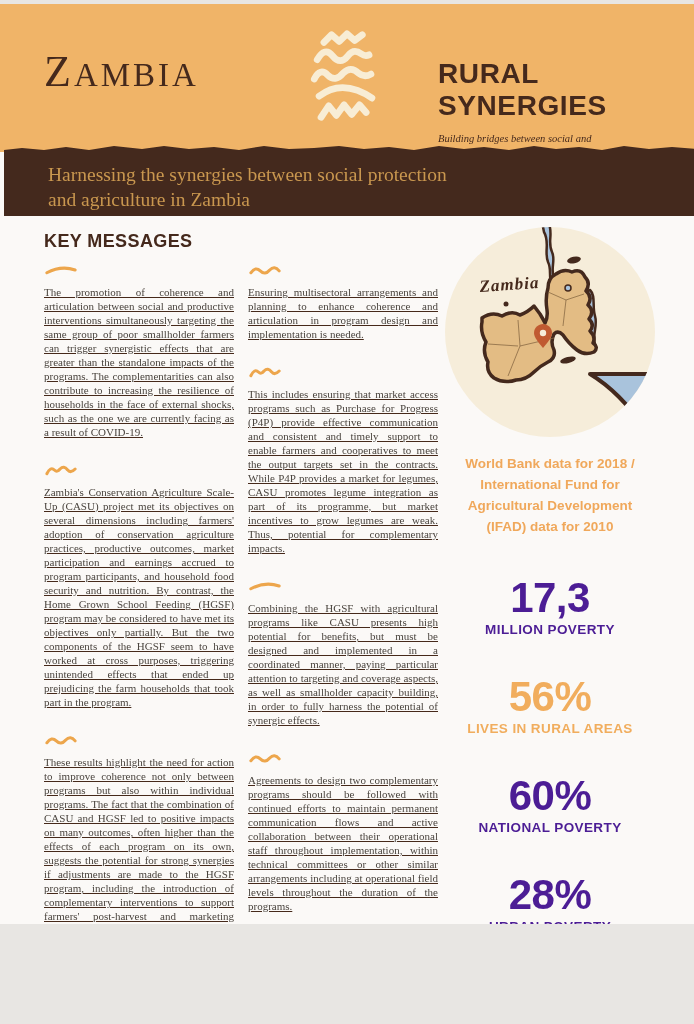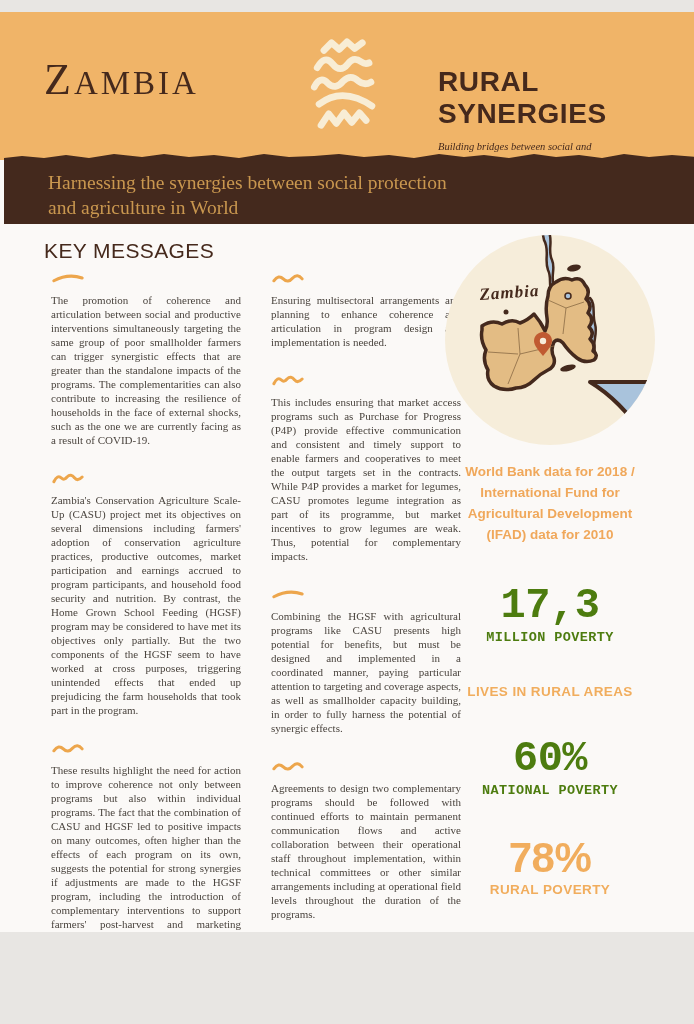--- a/index.html
+++ b/index.html
@@ -1,56 +1,56 @@
 <!DOCTYPE html>
 <html><head>
 <meta charset="utf-8">
 <style>
   html,body{margin:0;padding:0;background:#e8e6e3;}
   .page{
-    position:relative;width:694px;height:920px;margin:12px auto;
+    position:relative;width:694px;height:920px;margin:4px auto;
     background:#FBF9F7;overflow:hidden;
     font-family:"Liberation Sans",sans-serif;color:#46291A;
   }
   
   .header{position:absolute;top:0;left:0;width:694px;height:148px;background:#F0B468;}
   .wordmark{position:absolute;left:44px;top:46px;font-family:"Liberation Serif",serif;color:#45291C;letter-spacing:3px;line-height:1;}
   .wm-initial{font-size:44px;}
   .wm-rest{font-size:33px;}
   .logo{position:absolute;left:296px;top:24px;width:100px;height:96px;}
   .logo path{fill:none;stroke:#F8EDD5;stroke-width:7;stroke-linecap:round;stroke-linejoin:round;}
   .brand{position:absolute;left:438px;top:54px;}
   .brand-name{font-size:28px;font-weight:700;letter-spacing:0.6px;color:#45291C;}
   .brand-tagline{margin-top:9px;font-family:"Liberation Serif",serif;font-style:italic;font-size:10.5px;line-height:1.45;color:#45291C;}
   
   .banner{position:absolute;top:148px;left:4px;width:694px;height:64px;background:#44291D;}
   .torn{position:absolute;top:-8px;left:0;width:694px;height:9px;display:block;}
   .banner-title{padding:10px 0 0 44px;font-family:"Liberation Serif",serif;font-size:19.5px;line-height:25px;color:#C9974F;}
   
-  .km{position:absolute;top:227px;left:44px;margin:0;font-size:21px;font-weight:400;letter-spacing:0.4px;color:#45291C;}
-  .cols{position:absolute;top:258px;left:51px;display:flex;gap:30px;}
+  .km{position:absolute;top:227px;left:44px;margin:0;font-size:18px;font-weight:700;letter-spacing:0.4px;color:#45291C;}
+  .cols{position:absolute;top:258px;left:44px;display:flex;gap:14px;text-decoration:underline;}
   .col{width:190px;}
   .para svg{display:block;margin:0 0 9px 0;}
   .para svg path{fill:none;stroke:#EDA64C;stroke-width:3.2;stroke-linecap:round;stroke-linejoin:round;}
   .para p{
     margin:0 0 23px 0;font-family:"Liberation Serif",serif;
     font-size:11px;line-height:14px;color:#4A443E;text-align:justify;
   }
   
   .sidebar{position:absolute;top:222px;left:438px;width:224px;text-align:center;}
   .map-wrap{width:212px;height:212px;margin:0 auto;}
   .attribution{
     margin:16px auto 0 auto;width:204px;
     font-size:13.5px;font-weight:700;line-height:1.55;color:#F0A85B;
   }
   .stat{margin-top:39px;}
   .stat:first-of-type{margin-top:15px;}
   .stat-value{font-size:42px;font-weight:700;line-height:1;letter-spacing:-0.5px;}
   .stat-label{margin-top:3px;font-size:13.5px;font-weight:700;letter-spacing:0.4px;}
-  .stat--brown .stat-value,.stat--brown .stat-label{color:#4d7c0f;font-family:Liberation Mono, monospace;}
+  .stat--brown .stat-value,.stat--brown .stat-label{color:#4c1d95;}
   .stat--orange .stat-value,.stat--orange .stat-label{color:#F1AD5D;}
   .map-label{font-family:"Liberation Serif",serif;font-style:italic;font-weight:700;font-size:17px;fill:#45291C;letter-spacing:1px;}
 </style>
 </head>
 <body>
 
 <div class="page">
 
   <header class="header">
     <div class="wordmark"><span class="wm-initial">Z</span><span class="wm-rest">AMBIA</span></div>
@@ -66,21 +66,21 @@
     <div class="brand">
       <div class="brand-name">RURAL SYNERGIES</div>
       <div class="brand-tagline"><span>Building bridges between social and</span><br><span>productive inclusion policies</span></div>
     </div>
   </header>
 
   <div class="banner">
     <svg class="torn" viewBox="0 0 694 9" preserveAspectRatio="none" aria-hidden="true">
       <path d="M0,6 L18,4 L40,6 L62,3 L85,6 L110,2 L138,5 L160,2 L185,5 L210,3 L235,6 L260,2 L285,5 L310,4 L335,2 L360,5 L385,3 L410,6 L435,2 L460,5 L480,3 L505,6 L530,2 L552,5 L575,3 L598,6 L620,2 L645,5 L668,3 L694,5 L694,9 L0,9 Z" fill="#44291D"></path>
     </svg>
-    <div class="banner-title"><span>Harnessing the synergies between social protection</span><br><span>and agriculture in World</span></div>
+    <div class="banner-title"><span>Harnessing the synergies between social protection</span><br><span>and agriculture in Zambia</span></div>
   </div>
 
   <h2 class="km">KEY MESSAGES</h2>
 
   <div class="cols">
 
     <div class="col">
       <div class="para">
         <svg width="34" height="14" viewBox="0 0 36 14">
             <path d="M3,11 Q18,3 33,8"></path>
@@ -164,29 +164,26 @@
       </svg>
     </div>
 
     <div class="attribution">World Bank data for 2018 / International Fund for Agricultural Development (IFAD) data for 2010</div>
 
     <div class="stat stat--brown">
       <div class="stat-value">17,3</div>
       <div class="stat-label">MILLION POVERTY</div>
     </div>
     <div class="stat stat--orange">
+      <div class="stat-value">56%</div>
       <div class="stat-label">LIVES IN RURAL AREAS</div>
     </div>
     <div class="stat stat--brown">
       <div class="stat-value">60%</div>
       <div class="stat-label">NATIONAL POVERTY</div>
-    </div>
-    <div class="stat stat--orange">
-      <div class="stat-value">78%</div>
-      <div class="stat-label">RURAL POVERTY</div>
     </div>
     <div class="stat stat--brown">
       <div class="stat-value">28%</div>
       <div class="stat-label">URBAN POVERTY</div>
     </div>
   </aside>
 
 </div>
 
 </body></html>

